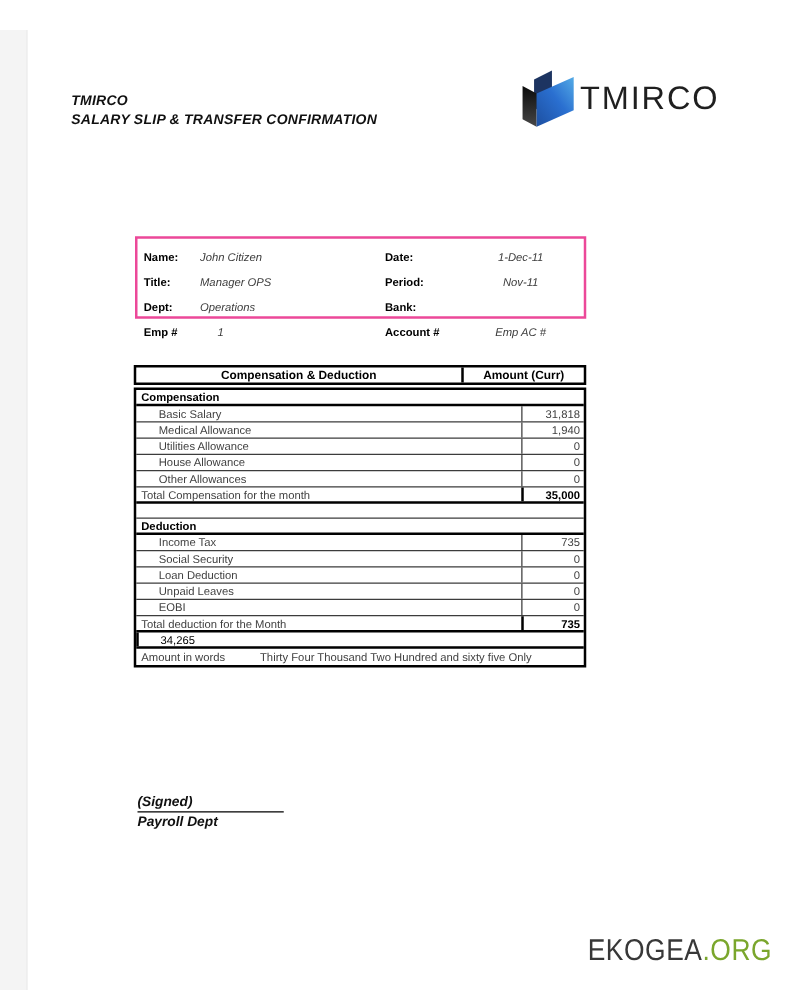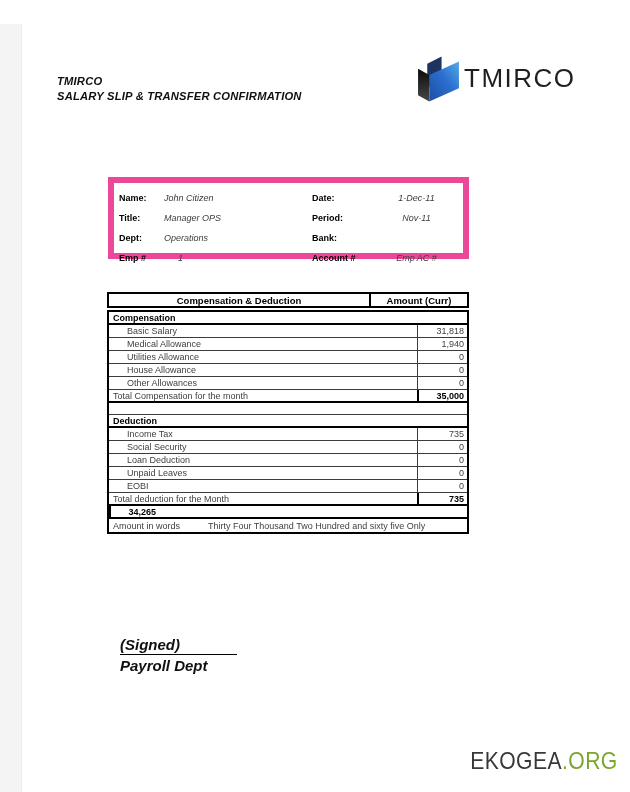--- a/index.html
+++ b/index.html
@@ -11,21 +11,21 @@
 
   
   .doc-title { position:absolute; left:57px; top:74px; font-size:11.2px; font-weight:bold; font-style:italic; color:#101010; line-height:14.5px; letter-spacing:0.2px; white-space:nowrap; }
 
   
   .logo { position:absolute; left:416px; top:54px; display:flex; align-items:center; }
   .logo svg { display:block; }
   .logo-text { font-size:26px; font-weight:400; color:#1f1f1f; letter-spacing:1.5px; margin-left:3px; margin-top:-4px; }
 
   
-  .info-box { position:absolute; left:108px; top:177px; width:361px; height:82px; border:6px solid #ec4899; padding-top:5px; }
+  .info-box { position:absolute; left:108px; top:189px; width:361px; height:66px; border:2px solid #ec4899; padding-top:5px; }
   .info-row { display:grid; grid-template-columns:45px 148px 58px 1fr; height:20px; align-items:center; padding-left:5px; font-size:9px; }
   .info-label { font-weight:bold; color:#000; white-space:nowrap; }
   .info-value { color:#3c3c3c; white-space:nowrap;font-style:italic; }
   .info-value.v1.num { padding-left:14px; }
   .info-value.v2 { text-align:center; }
 
   
   .salary-table { position:absolute; left:107px; top:292px; width:362px; }
   .sal-header { display:flex; height:16px; border:2px solid #000; font-weight:bold; font-size:9.5px; color:#000; }
   .sal-header .hc1 { flex:1; display:flex; align-items:center; justify-content:center; }
@@ -35,27 +35,27 @@
   .trow:last-child { border-bottom:none; }
   .tlabel { flex:1; display:flex; align-items:center; padding-left:4px; white-space:nowrap; overflow:hidden; }
   .tamount { width:50px; border-left:1px solid #3c3c3c; display:flex; align-items:center; justify-content:flex-end; padding-right:3px; }
   .trow.section { border-bottom:2px solid #000; }
   .trow.section .tlabel { font-weight:bold; color:#000; }
   .trow.item .tlabel { padding-left:18px; }
   .trow.total { border-bottom:2px solid #000; }
   .trow.total .tamount { font-weight:bold; color:#000; border-left:2px solid #000; }
   .trow.net { border-bottom:2px solid #000; }
   .trow.net .tlabel { font-weight:bold; color:#000; }
-  .trow.net .tamount { font-weight:bold; color:#000; border-left:2px solid #000000; }
+  .trow.net .tamount { font-weight:normal; color:#000; border-left:2px solid #000000; }
   .trow.spacer { height:12px; }
   .trow.words .tlabel { flex:0 0 99px; }
   .trow.words .twords { flex:1; display:flex; align-items:center; white-space:nowrap; }
 
   
-  .signature { position:absolute; left:120px; top:636px; font-size:15px; font-weight:bold; font-style:italic; color:#101010; }
+  .signature { position:absolute; left:110px; top:636px; font-size:11px; font-weight:bold; font-style:italic; color:#101010; }
   .signed-line { width:117px; border-bottom:1.5px solid #000; padding-bottom:1px; }
   .payroll { margin-top:2px; }
 
   
   .watermark { position:absolute; right:12px; bottom:17px; font-size:24px; font-weight:400; letter-spacing:0.5px; color:#383838; transform:scaleX(0.88); transform-origin:100% 50%; white-space:nowrap; }
 </style>
 </head>
 <body>
 
 <div class="page">

